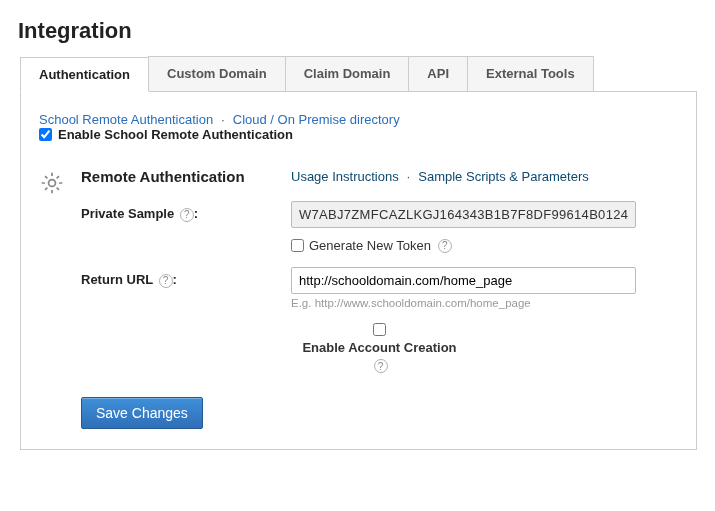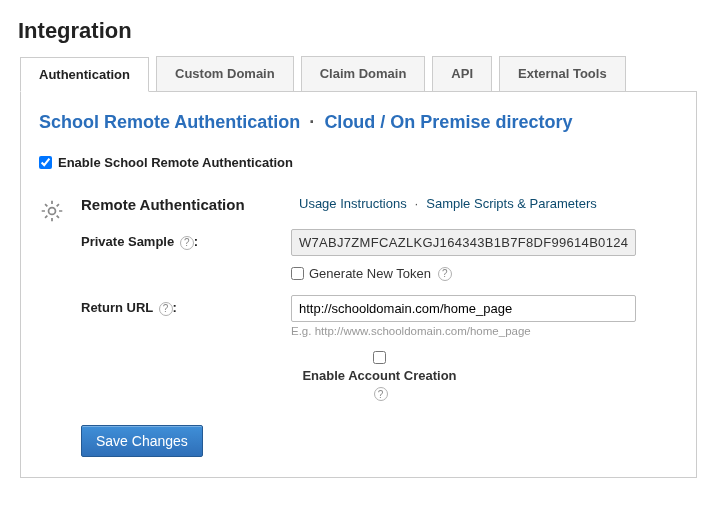--- a/index.html
+++ b/index.html
@@ -23,21 +23,21 @@
   }
   .tabs {
     display: flex;
     border-bottom: 1px solid #ccc;
     margin-left: 2px;
   }
   .tab {
     padding: 9px 18px;
     border: 1px solid #ccc;
     border-bottom: none;
-    margin-right: 8px;
+    margin-right: 0;
     margin-left: -1px;
     background: #f5f5f5;
     font-size: 13px;
     font-weight: 600;
     color: #555;
     cursor: pointer;
     position: relative;
   }
   .tab:first-child { margin-left: 0; }
   .tab.active {
@@ -48,23 +48,23 @@
     border-bottom: 1px solid #fff;
   }
   .panel {
     border: 1px solid #ccc;
     border-top: none;
     padding: 20px 18px 20px 18px;
     margin-left: 2px;
   }
   .breadcrumb {
     color: #2a6ebb;
-    font-weight: 700;
-    font-size: 18px;
-    margin-bottom: 22px;
+    font-weight: 400;
+    font-size: 13px;
+    margin-bottom: 0;
   }
   .breadcrumb a { color: #2a6ebb; text-decoration: none; }
   .breadcrumb .sep { color: #555; margin: 0 4px; }
   .enable-row {
     display: flex;
     align-items: center;
     gap: 6px;
     font-weight: 700;
     color: #222;
     margin-bottom: 26px;
@@ -75,22 +75,22 @@
     gap: 14px;
   }
   .gear-box {
     flex: 0 0 28px;
     padding-top: 2px;
   }
   .gear-box svg { width: 26px; height: 26px; }
   .form-area { flex: 1; }
   .row-head {
     display: flex;
+    align-items: center;
     margin-bottom: 16px;
-    gap: 8px;
   }
   .row-head .title {
     font-weight: 700;
     font-size: 15px;
     color: #222;
     flex: 0 0 210px;
   }
   .row-head .links { color: #2a6ebb; font-size: 13px; }
   .row-head .links a { color: #0c4a6e; text-decoration: none; }
   .row-head .links .sep { color: #555; margin: 0 4px; }

